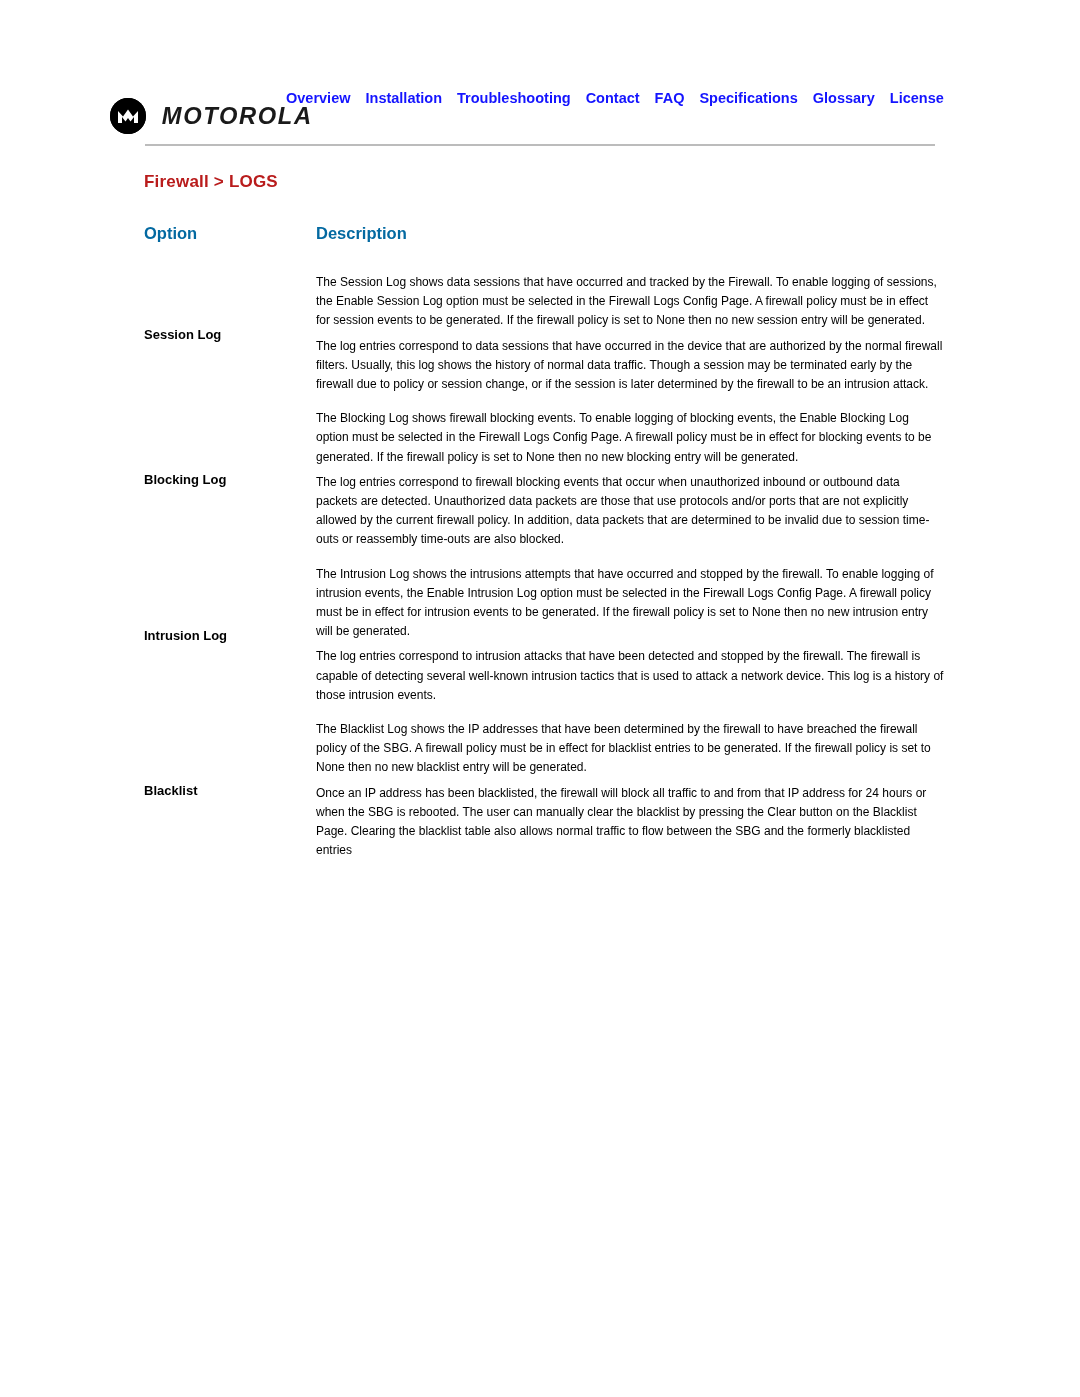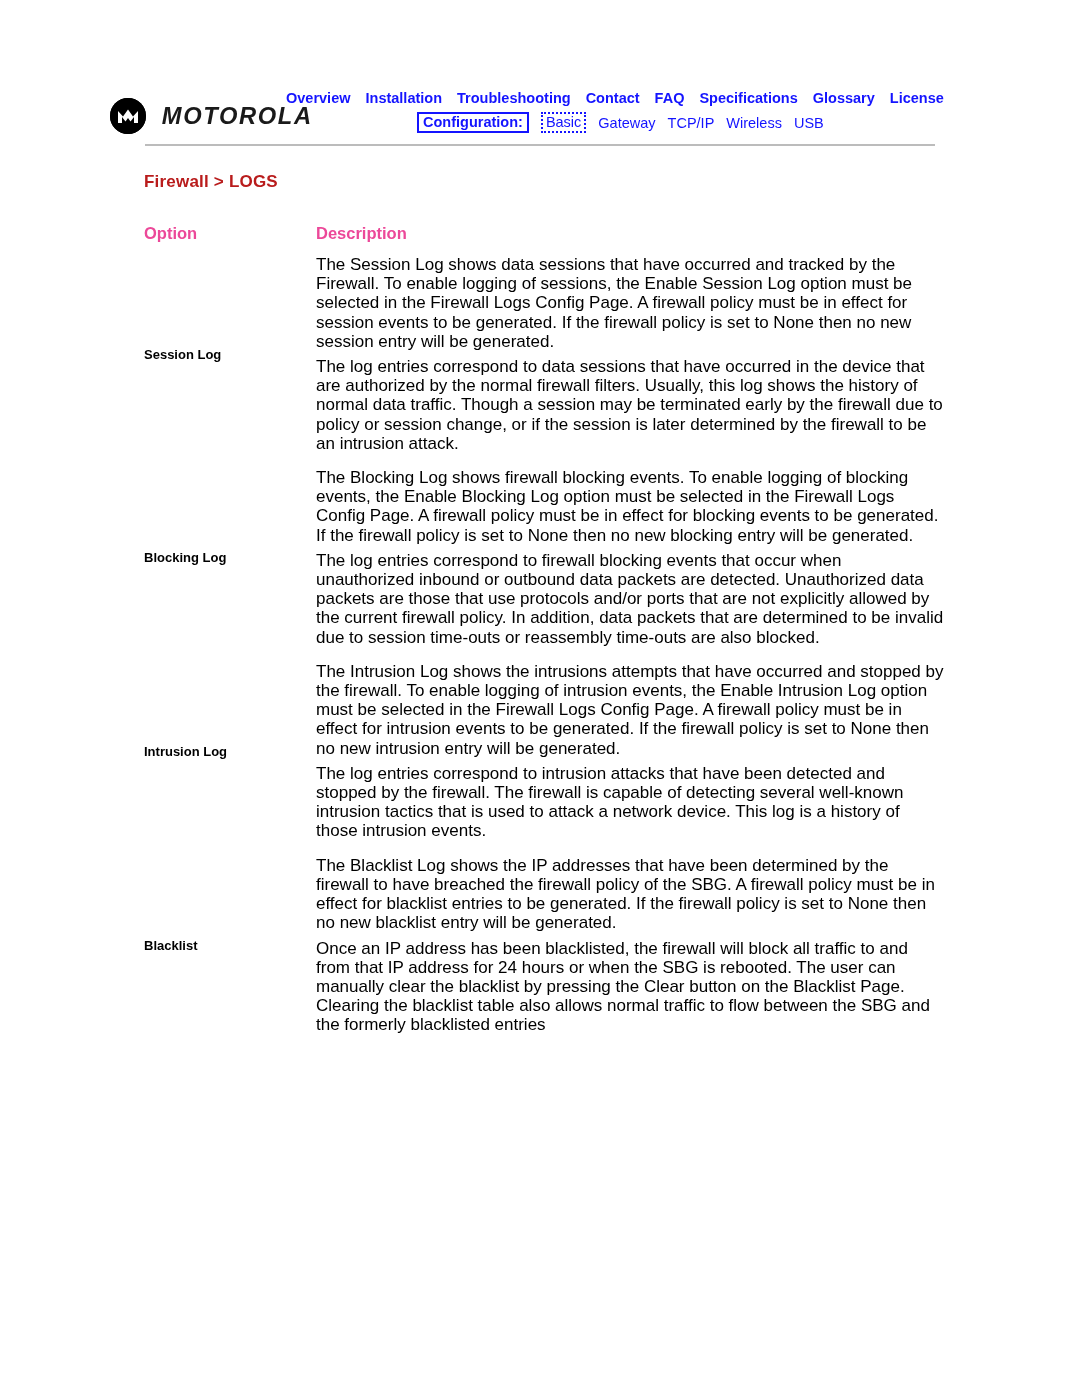--- a/index.html
+++ b/index.html
@@ -119,43 +119,43 @@
   .table {
     position: absolute;
     left: 144px;
     top: 224px;
     width: 800px;
   }
   .table-head {
     display: flex;
     font-size: 16.5px;
     font-weight: bold;
-    color: #ec4899;
-    margin-bottom: 12px;
+    color: #0369a1;
+    margin-bottom: 30px;
   }
   .col-opt { width: 172px; flex: 0 0 172px; }
   .col-desc { flex: 1 1 auto; }
 
   .row {
     display: flex;
     align-items: center;
     margin-bottom: 15px;
   }
   .row .cell-opt {
     width: 172px;
     flex: 0 0 172px;
     font-size: 13px;
     font-weight: bold;
     color: #000000;
     padding-top: 1px;
     line-height: 19.2px;
   }
   .row .cell-desc {
     flex: 1 1 auto;
-    font-size: 17px;
+    font-size: 12px;
     color: #000000;
     line-height: 19.2px;
   }
   .cell-desc p {
     margin: 0 0 6px 0;
   }
   .cell-desc p:last-child { margin-bottom: 0; }
 
   
   .footer {
@@ -185,28 +185,20 @@
     <div class="nav-row1">
       <span class="nav-link">Overview</span>
       <span class="nav-link">Installation</span>
       <span class="nav-link">Troubleshooting</span>
       <span class="nav-link">Contact</span>
       <span class="nav-link">FAQ</span>
       <span class="nav-link">Specifications</span>
       <span class="nav-link">Glossary</span>
       <span class="nav-link">License</span>
     </div>
-    <div class="nav-row2">
-      <span class="config-label">Configuration:</span>
-      <span class="nav-sub focus">Basic</span>
-      <span class="nav-sub">Gateway</span>
-      <span class="nav-sub">TCP/IP</span>
-      <span class="nav-sub">Wireless</span>
-      <span class="nav-sub">USB</span>
-    </div>
   </div>
 
   <div class="header-rule"></div>
 </div>
 
 <div class="page-title">Firewall &gt; LOGS</div>
 
 <div class="table">
 
   <div class="table-head">

